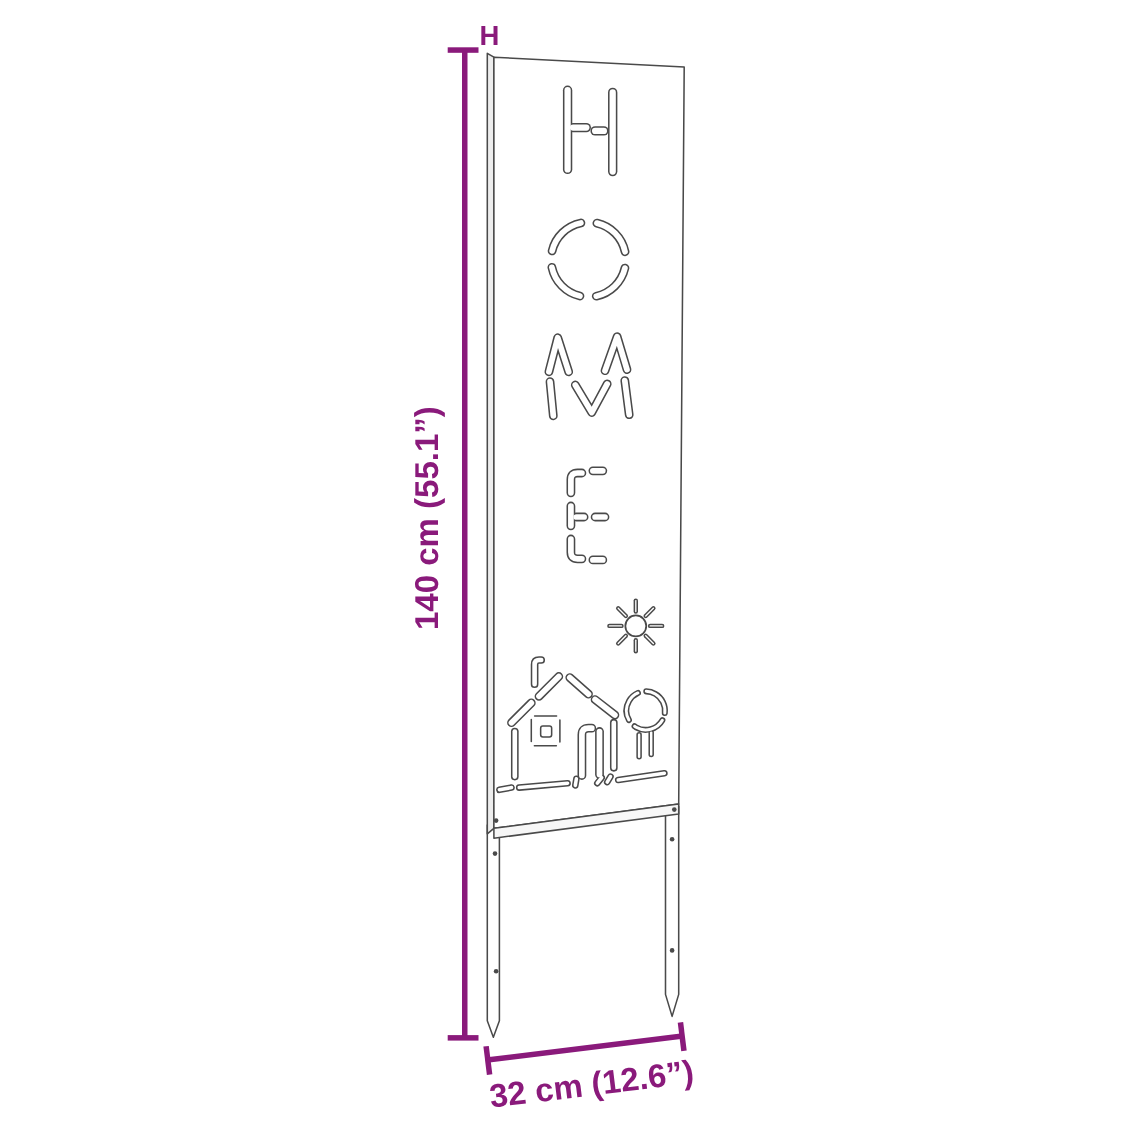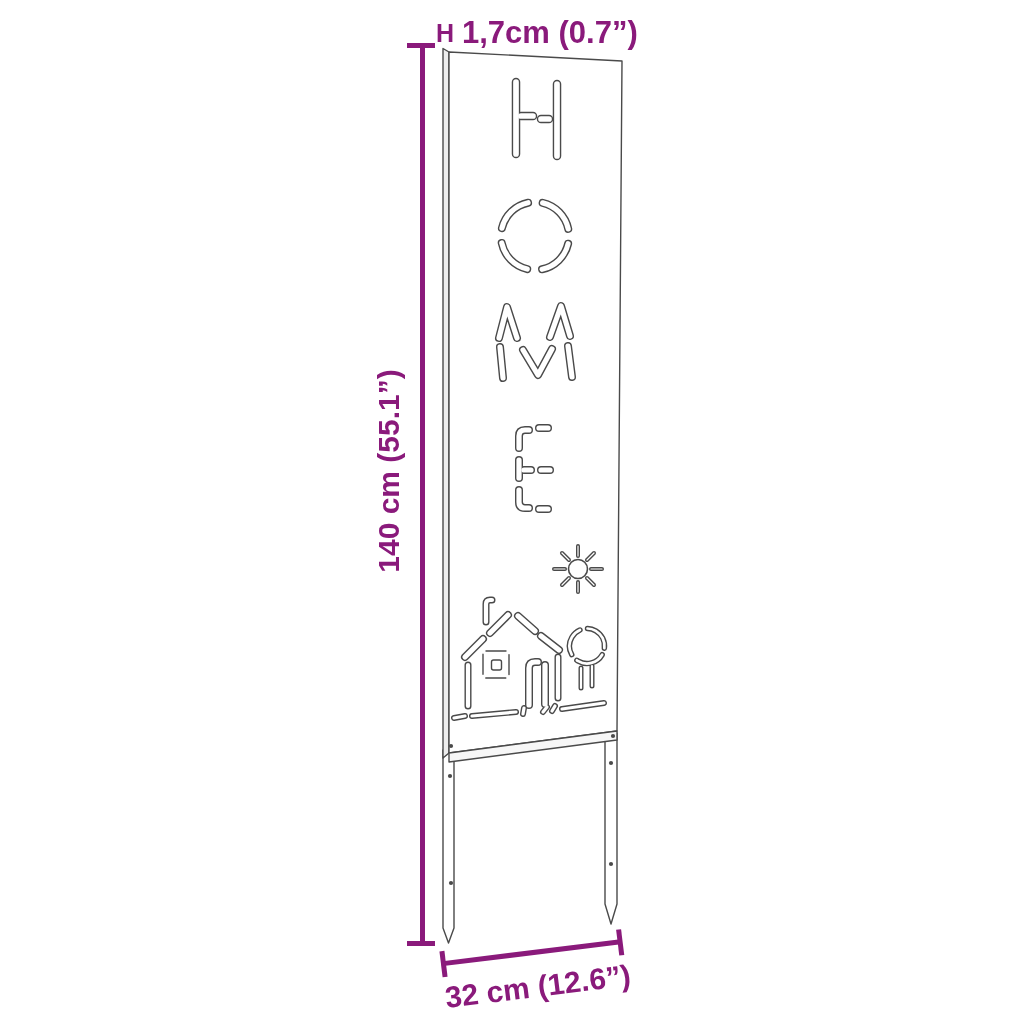--- a/index.html
+++ b/index.html
@@ -173,21 +173,20 @@
       <circle cx="451" cy="746" r="2.1"></circle>
       <circle cx="613" cy="736" r="2.1"></circle>
       <circle cx="450" cy="776" r="2.1"></circle>
       <circle cx="611" cy="763" r="2.1"></circle>
       <circle cx="451" cy="883" r="2.1"></circle>
       <circle cx="611" cy="864" r="2.1"></circle>
     </g>
   </svg>
 
   <div id="thickness-marker" class="dimtext">H</div>
-  <div id="thickness-label" class="dimtext">1,7cm (0.7”)</div>
 
   <div id="height-tick-top" class="dimbar"></div>
   <div id="height-line" class="dimbar"></div>
   <div id="height-tick-bottom" class="dimbar"></div>
   <div id="height-label" class="dimtext">140 cm (55.1”)</div>
 
   <div id="width-dim">
     <div id="width-tick-left" class="dimbar"></div>
     <div id="width-line" class="dimbar"></div>
     <div id="width-tick-right" class="dimbar"></div>

